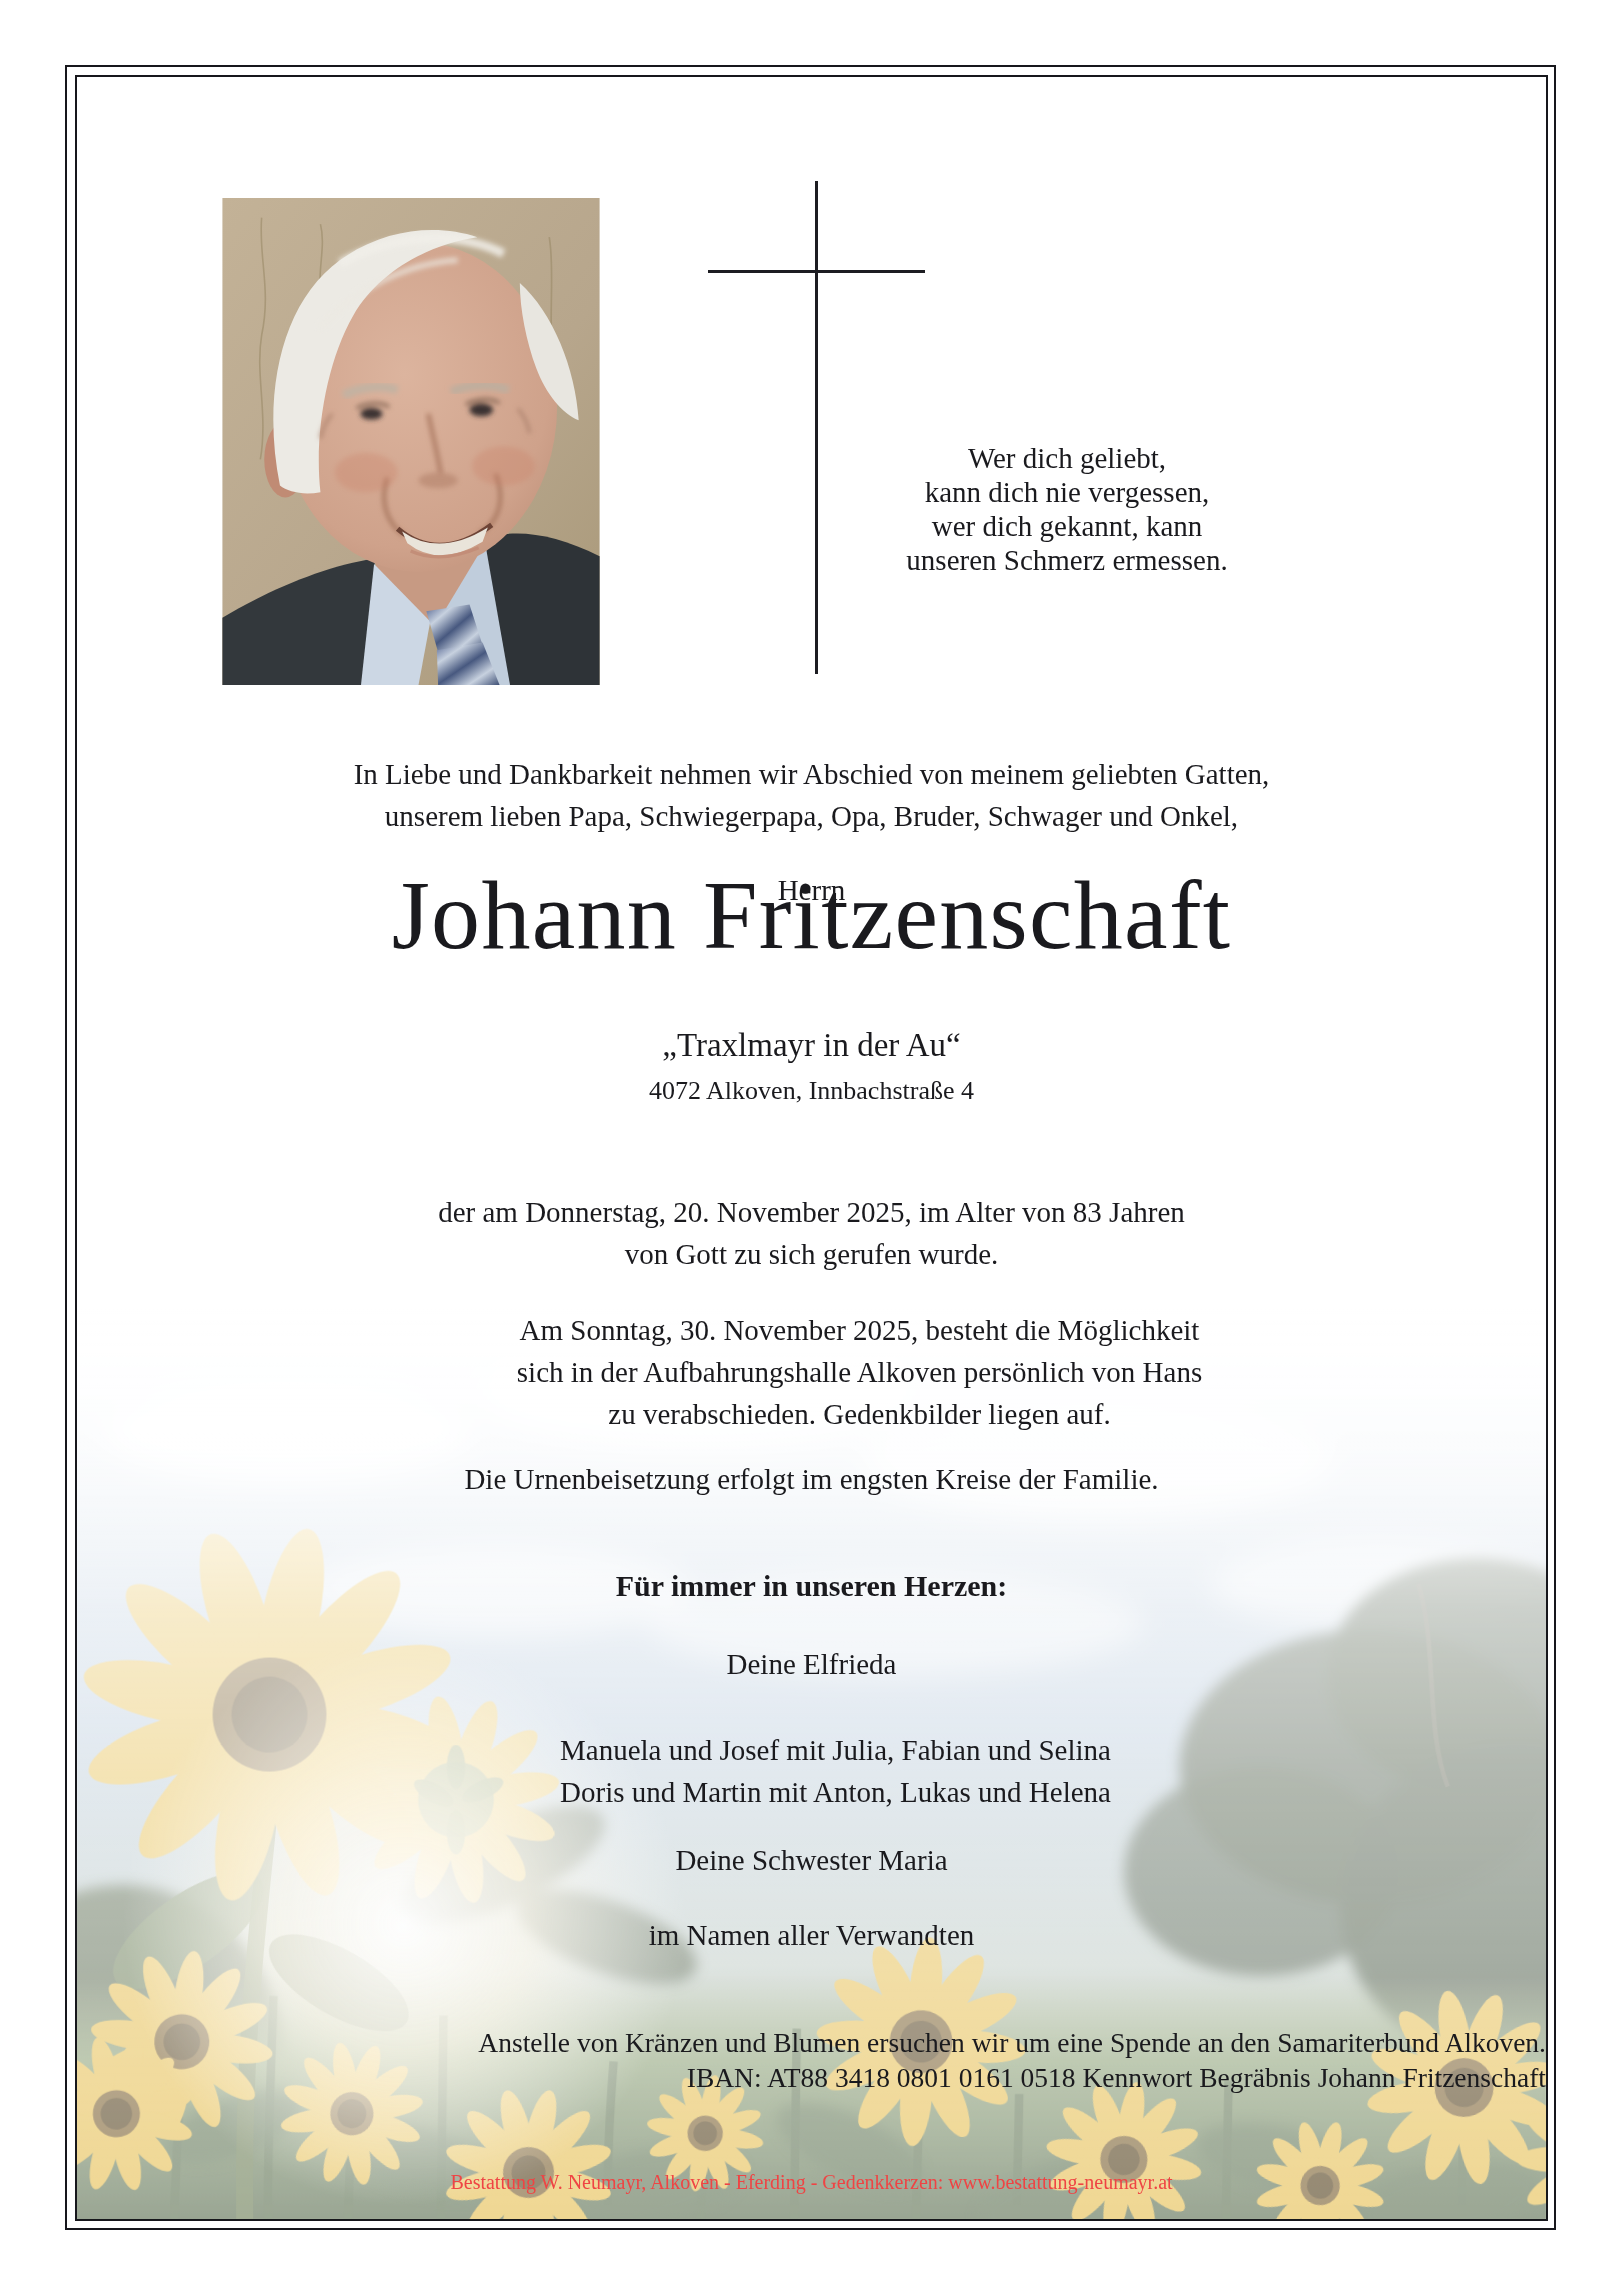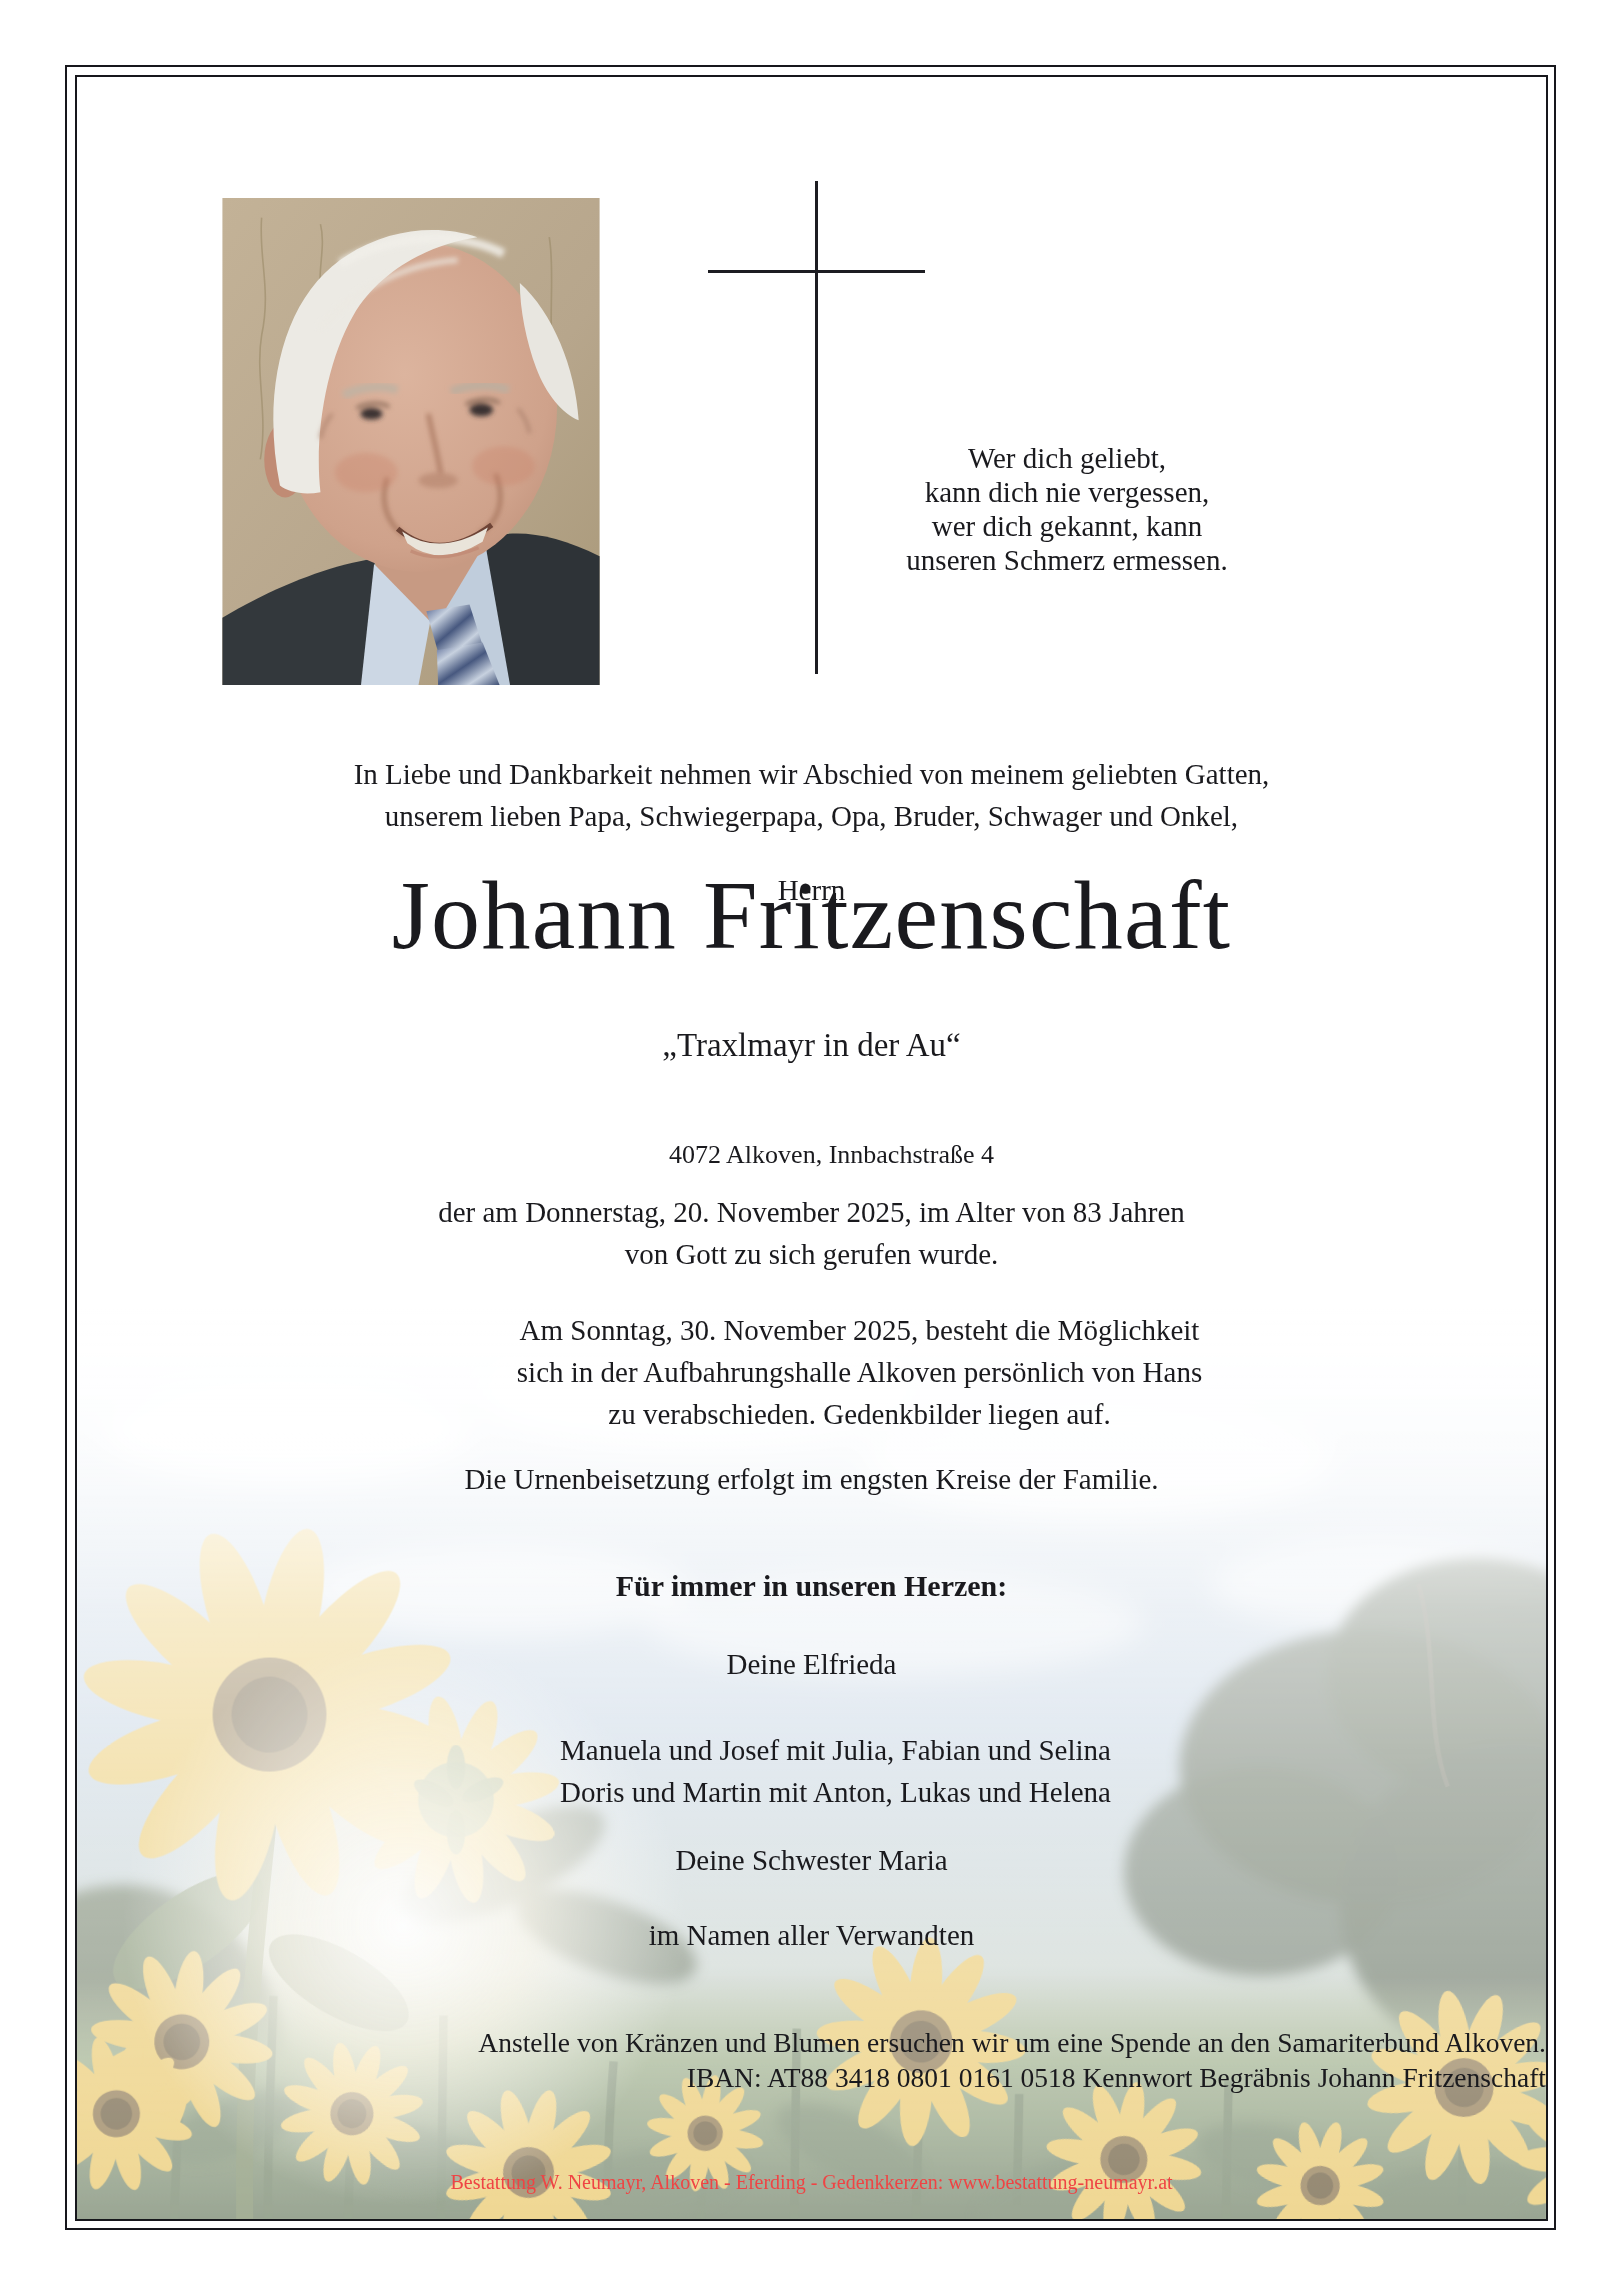--- a/index.html
+++ b/index.html
@@ -52,21 +52,21 @@
     text-align: center; z-index: 4;
     white-space: nowrap;
   }
   .line { display: block; }
 
   .verse      { top: 441px; left: 838px; width: 458px; font-size: 29px; line-height: 34px; }
   .intro      { top: 753px; font-size: 29px; line-height: 42px; }
   .salutation { top: 874px; font-size: 29px; }
   .name       { top: 855px; font-size: 98px; line-height: 120px; letter-spacing: 1.3px; }
   .housename  { top: 1027px; font-size: 33px; }
-  .address    { top: 1140px; font-size: 26px; padding-left: 20px; }
+  .address    { top: 1076px; font-size: 26px; }
   .death      { top: 1191px; font-size: 29px; line-height: 42px; font-family: Liberation Serif, serif; }
   .farewell   { top: 1309px; font-size: 29px; line-height: 42px; padding-left: 48px; }
   .burial     { top: 1463px; font-size: 29px; }
   .remheading { top: 1569px; font-size: 30px; font-weight: bold; }
   .wife       { top: 1648px; font-size: 29px; }
   .children   { top: 1729px; font-size: 29px; line-height: 42px; padding-left: 24px; }
   .sister     { top: 1844px; font-size: 29px; }
   .relatives  { top: 1919px; font-size: 29px; }
   .donation   { top: 2025px; font-size: 27.5px; line-height: 35px; text-align: right; }
   .footer     { top: 2171px; font-size: 20px; color: #ef4444; }

